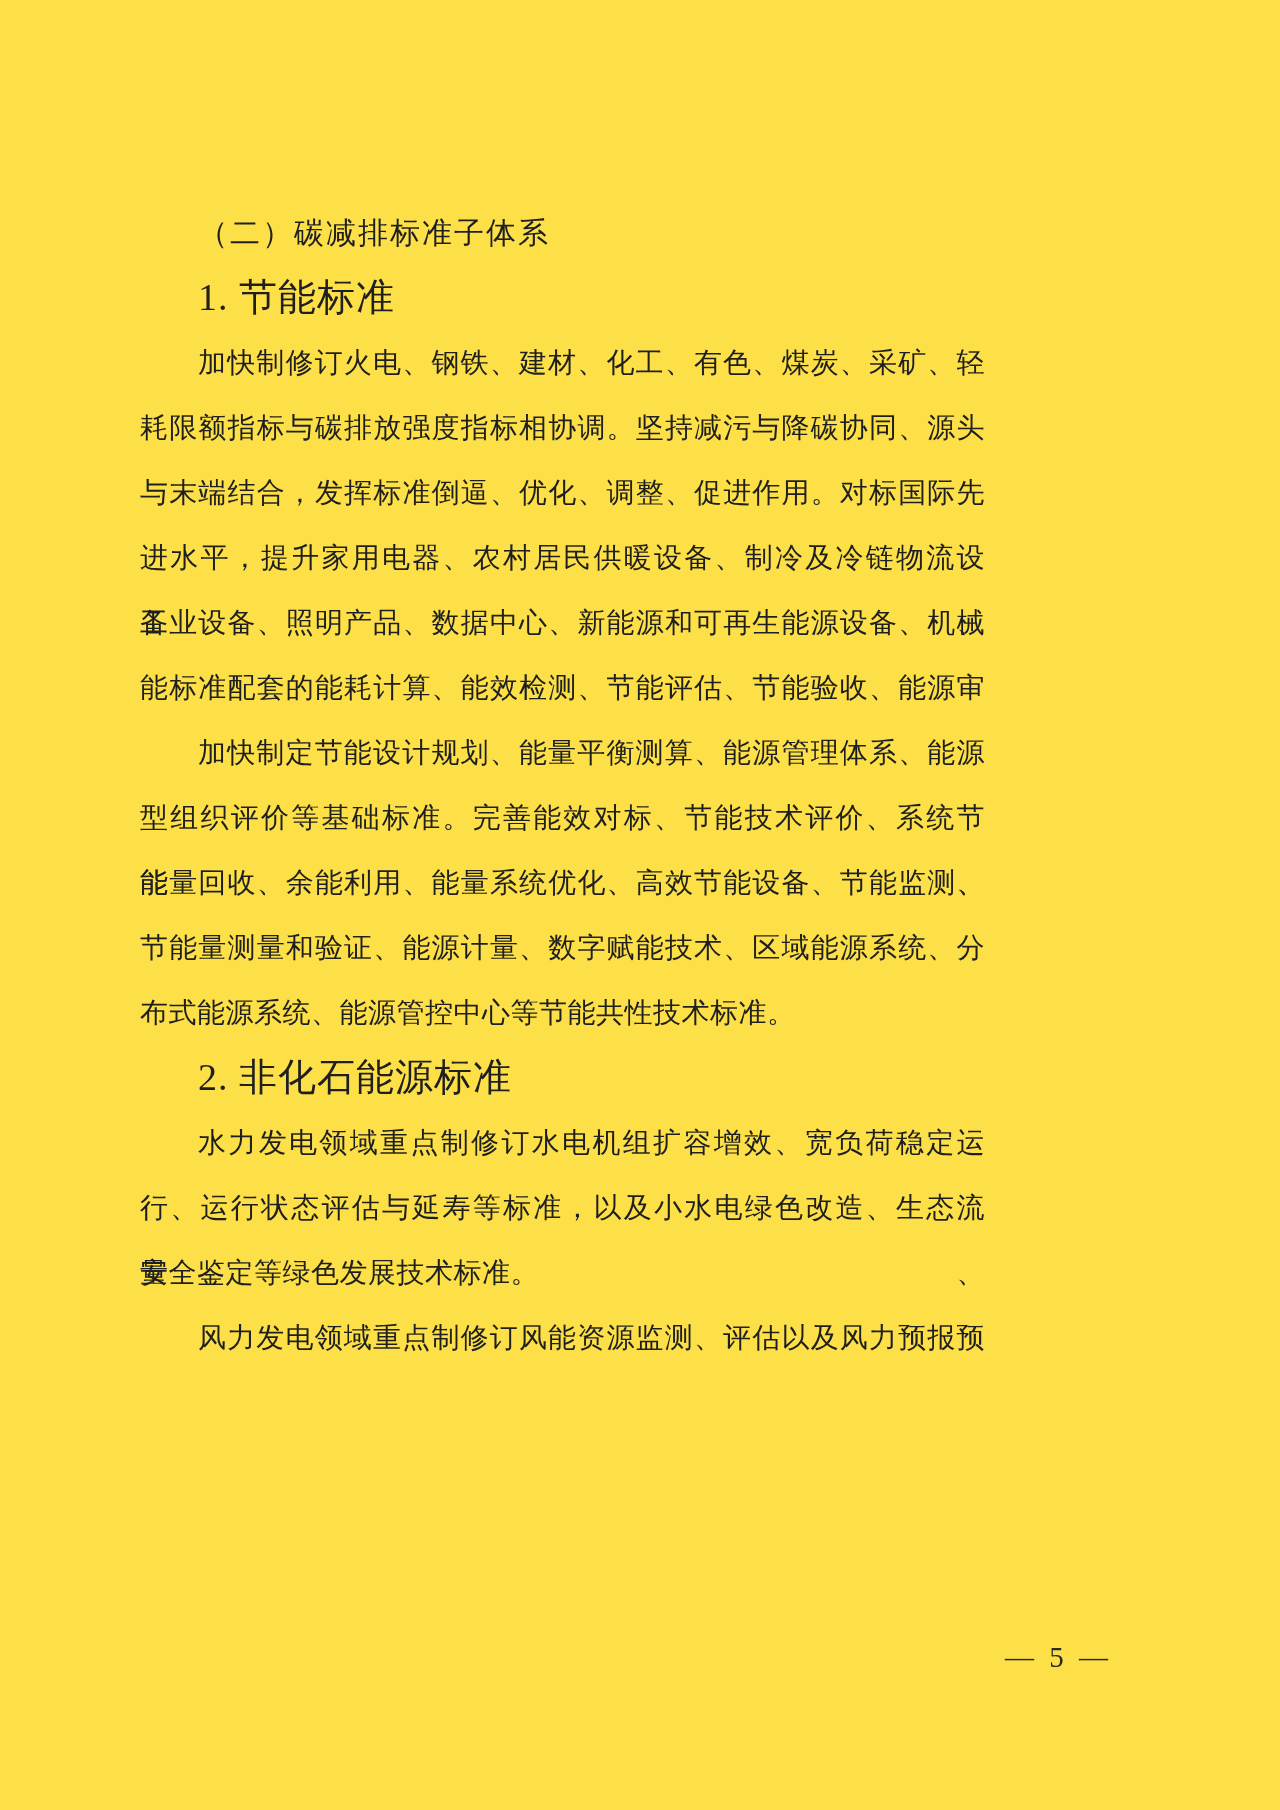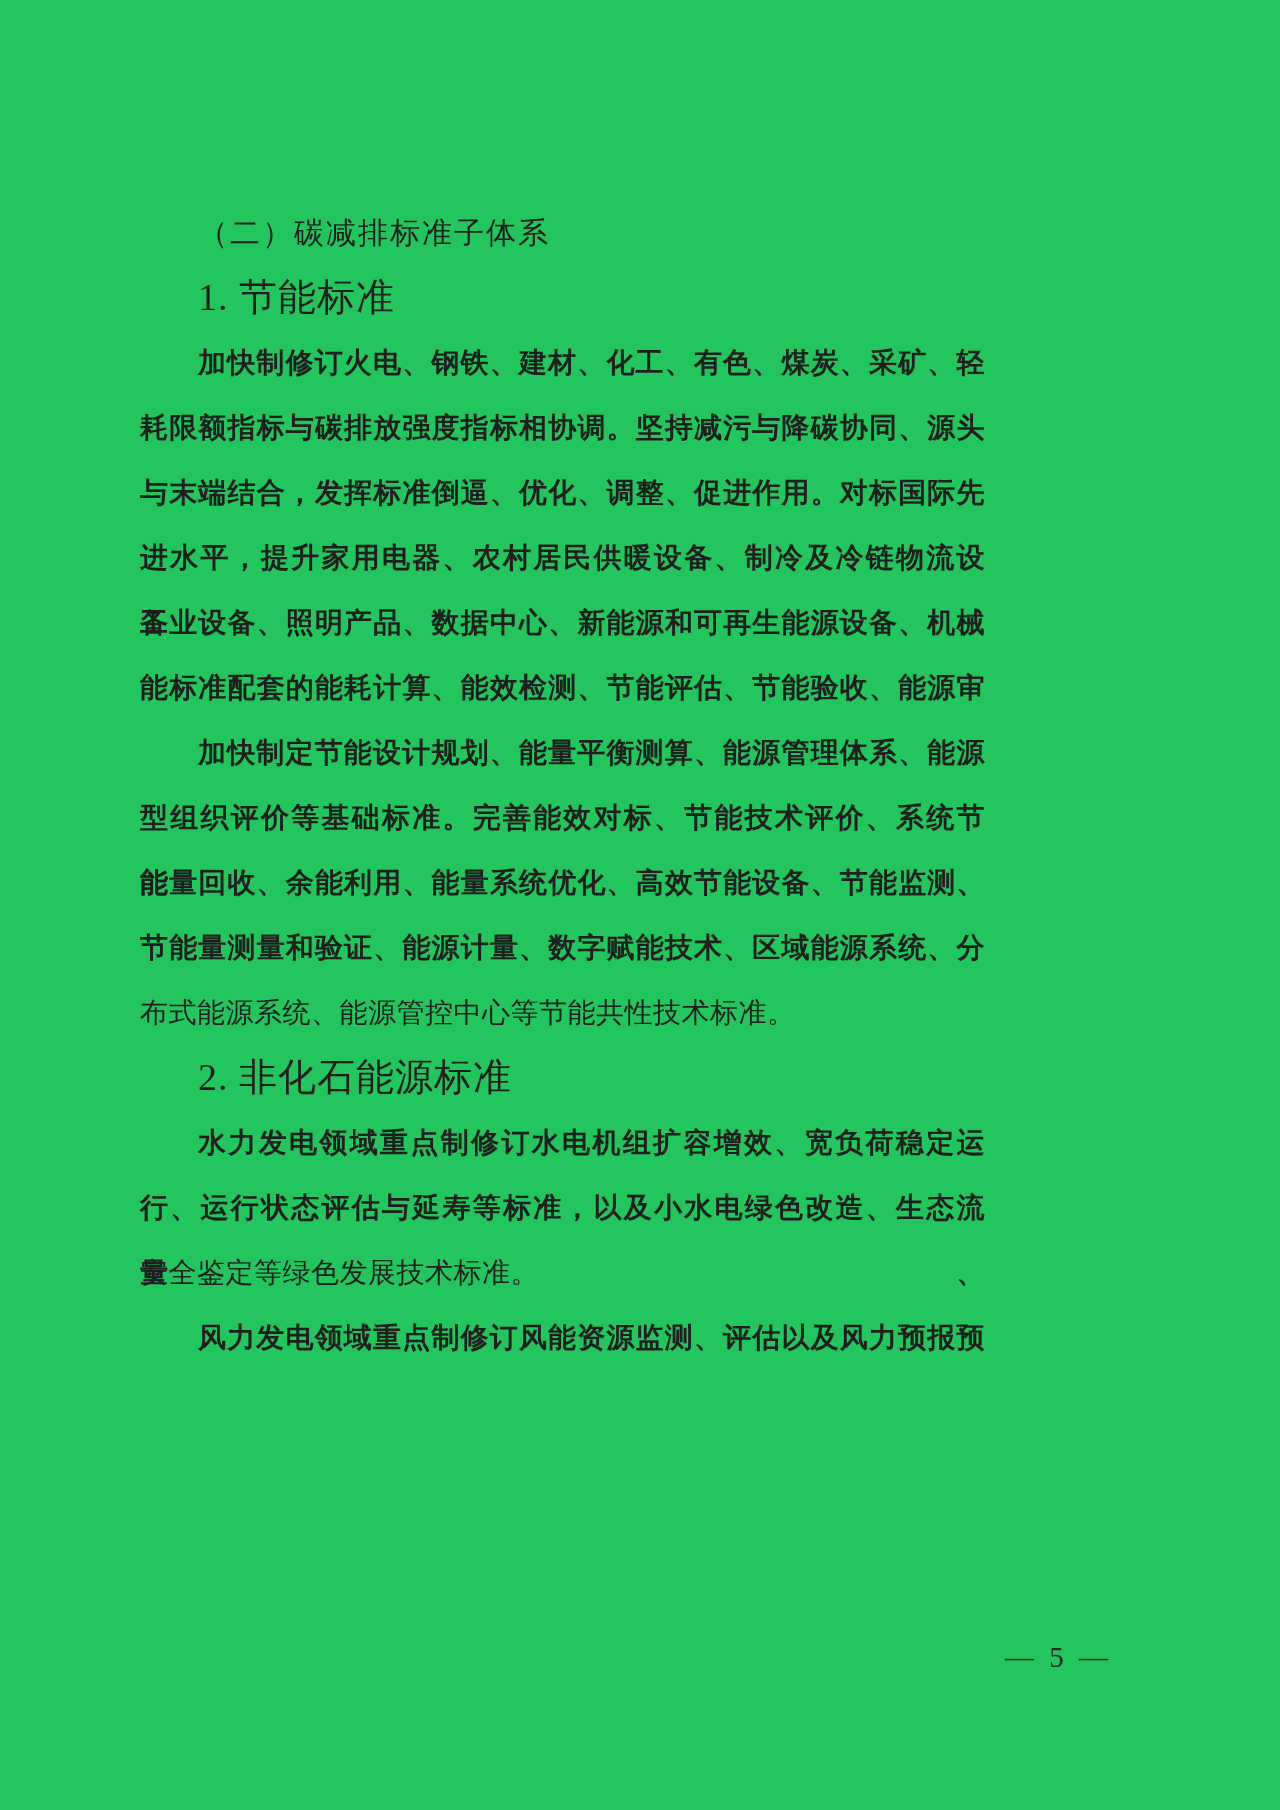--- a/index.html
+++ b/index.html
@@ -4,21 +4,21 @@
 <style>
   html, body {
     margin: 0;
     padding: 0;
     background: #ffffff;
   }
   .page {
     position: relative;
     width: 1280px;
     height: 1810px;
-    background: #22c55e;
+    background: #fde047;
     overflow: hidden;
     font-family: "Liberation Serif", "DejaVu Serif", serif;
     color: #1f1f1f;
   }
   .doc-body {
     position: absolute;
     left: 140px;
     top: 200px;
     width: 845px;
   }
@@ -28,21 +28,20 @@
     font-size: 28px;
     letter-spacing: 0.5px;
     white-space: nowrap;
     text-align: left;
   }
   .line.justify {
     white-space: normal;
     text-align: justify;
     text-align-last: justify;
     text-justify: inter-character;
-    font-weight: bold;
   }
   .line.indent {
     text-indent: 58px;
   }
   .line.heading-l2 {
     font-size: 30px;
     letter-spacing: 2px;
   }
   .line.heading-l3 {
     font-size: 38px;

